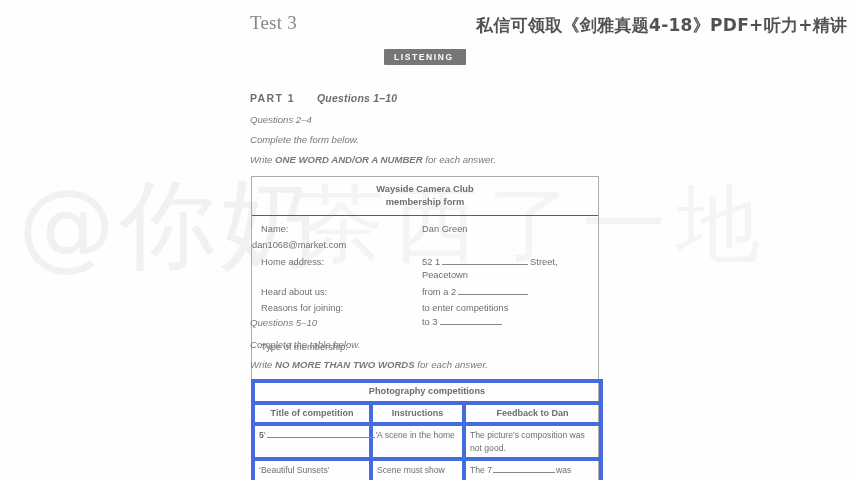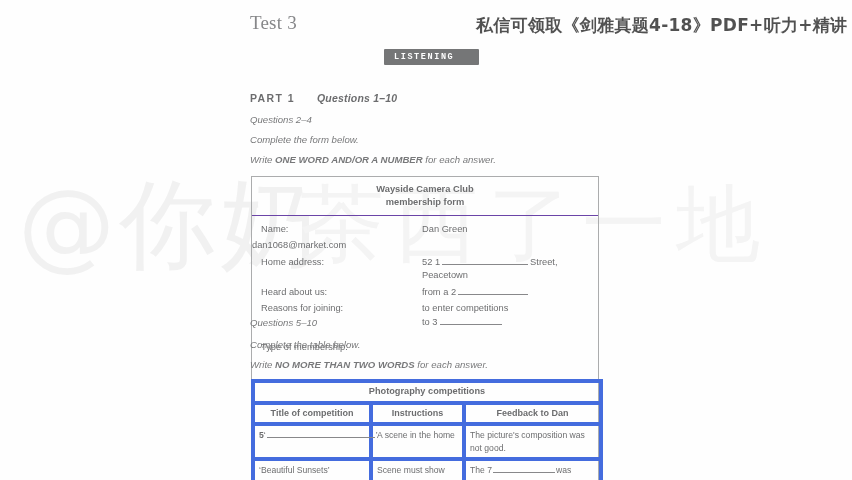--- a/index.html
+++ b/index.html
@@ -67,23 +67,23 @@
   }
   #listening-badge {
     position: absolute;
     left: 384px;
     top: 49px;
     background: #58595b;
     color: #ffffff;
     font-size: 8.5px;
     font-weight: bold;
     letter-spacing: 1.6px;
-    padding: 3px 25px 3px 10px;
+    padding: 3px 12px 3px 10px;
     border-radius: 1px;
-    font-family: Liberation Mono, monospace;
+    font-family: Liberation Sans, sans-serif;
   }
 
   
   #promo-overlay {
     position: absolute;
     left: 476px;
     top: 14px;
     font-size: 17px;
     color: #1b1b1b;
     font-family: "DejaVu Sans", sans-serif;

